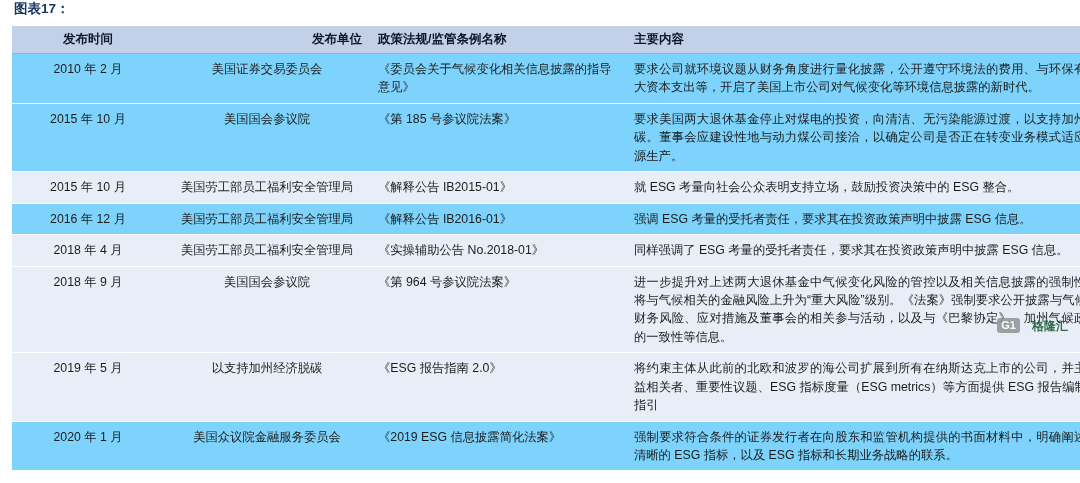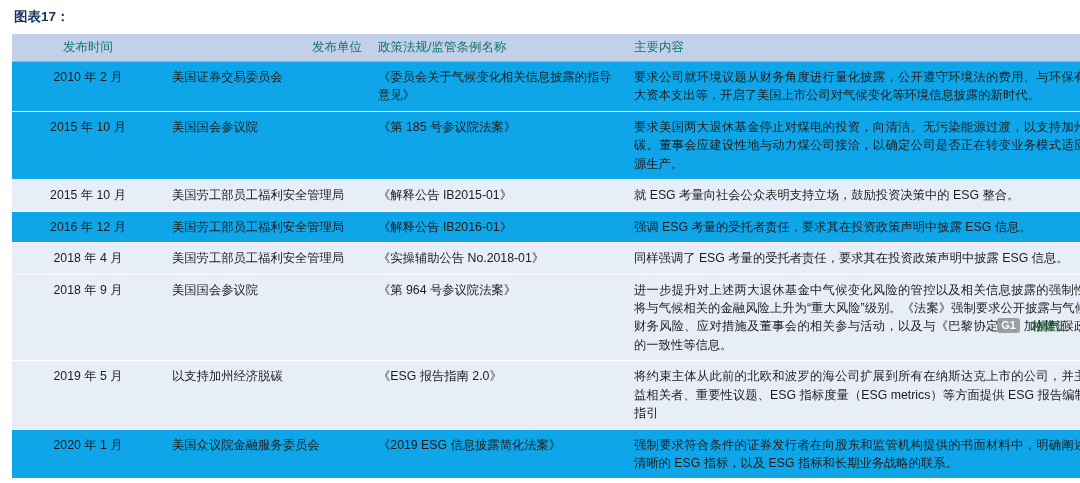--- a/index.html
+++ b/index.html
@@ -12,21 +12,21 @@
     background: #ffffff;
     font-family: "Liberation Sans", sans-serif;
     color: #1a1a1a;
     overflow: hidden;
   }
   .page {
     position: relative;
     width: 1080px;
     height: 343px;
     box-sizing: border-box;
-    padding: 8px 12px 0 12px;
+    padding: 0 12px 0 12px;
   }
   .title-row {
     display: flex;
     align-items: baseline;
     gap: 10px;
     margin: 0 0 8px 2px;
   }
   .title-label {
     font-size: 13.5px;
     font-weight: bold;
@@ -39,50 +39,50 @@
     color: #15365f;
     white-space: nowrap;
   }
   table.data {
     width: 1056px;
     border-collapse: collapse;
     table-layout: fixed;
   }
   table.data thead th {
     background: #c3d1e8;
-    color: #0f766e;
+    color: #0f172a;
     font-size: 12.5px;
-    font-weight: normal;
+    font-weight: bold;
     text-align: left;
     padding: 5px 8px;
     border: none;
     vertical-align: middle;
   }
   table.data thead th.col-time { width: 136px; text-align: center; }
   table.data thead th.col-org  { width: 190px; text-align: right; }
   table.data thead th.col-doc  { width: 240px; }
   table.data thead th.col-main { width: 490px; }
 
   table.data tbody td {
     font-size: 12.3px;
     line-height: 1.5;
     padding: 6px 8px;
     vertical-align: top;
     border-bottom: 1px solid #ffffff;
     color: #1c1c1c;
   }
-  tbody tr.odd td { background: #0ea5e9; }
+  tbody tr.odd td { background: #7dd3fc; }
   tbody tr.even td { background: #e8eef7; }
 
   td.c-time {
     text-align: center;
     white-space: nowrap;
   }
   td.c-org {
-    text-align: left;
+    text-align: center;
   }
   td.c-doc {
     text-align: left;
   }
   td.c-main {
     text-align: justify;
     text-justify: inter-ideograph;
   }
   .rule-top {
     border-top: 1px solid #9bb0cd;

